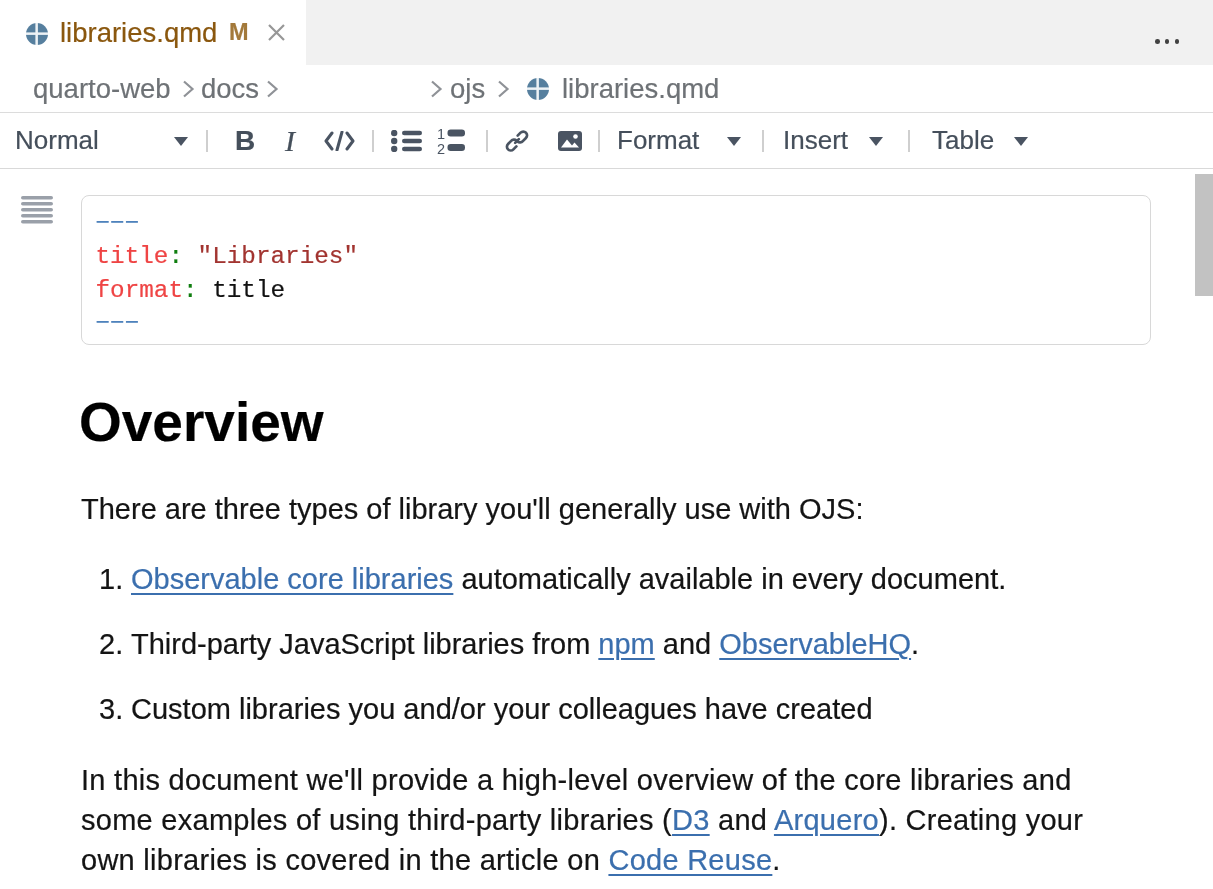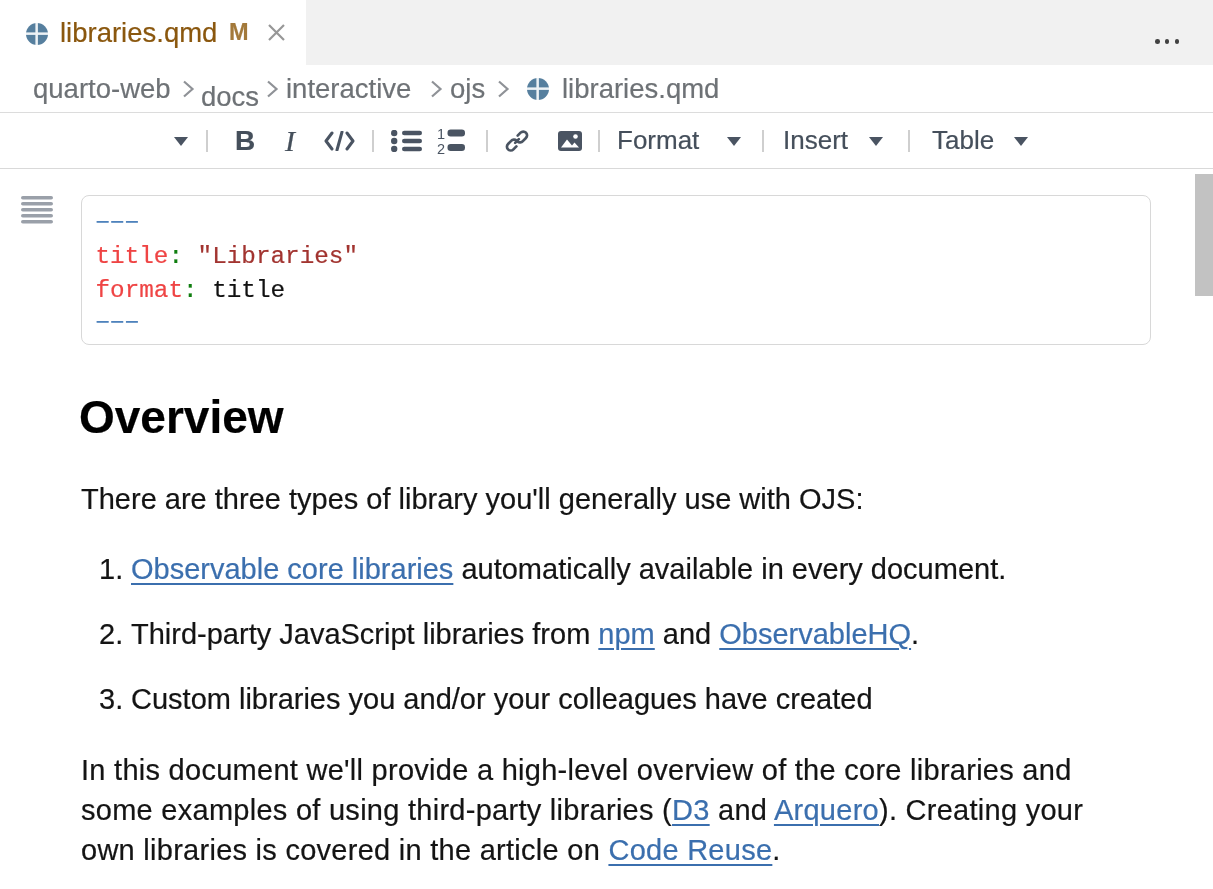--- a/index.html
+++ b/index.html
@@ -36,21 +36,21 @@
   .doc { position:absolute; left:81px; top:195px; width:1070px; }
   .codeblock { border:1px solid #d8d8d8; border-radius:8px; padding:11px 13px 3px 13.5px;
     font-family:"Liberation Mono", monospace; font-size:24.3px; line-height:33.4px;
     white-space:pre; }
   .c-dash { color:#4a7fba; }
   .c-key { color:#ef4444; }
   .c-col { color:#0e7d0e; }
   .c-str { color:#a23430; }
   .c-pln { color:#111; }
   .drag { position:absolute; left:-60px; top:1px; }
-  h1 { font-size:46px; font-weight:bold; color:#000; margin-top:45px; margin-left:-2px; }
+  h1 { font-size:55px; font-weight:bold; color:#000; margin-top:45px; margin-left:-2px; }
   .body-text { font-size:29px; color:#141414; line-height:40px; }
   p.p1 { margin-top:35px; }
   ol.lst { margin-top:30px; list-style:none; }
   ol.lst li { position:relative; padding-left:50px; margin-top:25px; }
   ol.lst li:first-child { margin-top:0; }
   ol.lst li .num { position:absolute; left:18px; }
   a { color:#3b6fae; text-decoration:underline; text-underline-offset:4px; text-decoration-thickness:2px; }
   p.p2 { margin-top:31px; letter-spacing:0.27px; }
   
   .thumb { position:absolute; left:1195px; top:174px; width:18px; height:122px; background:#c2c2c2; }
@@ -72,41 +72,41 @@
       </svg>
     </div>
     <div class="dots"><i></i><i></i><i></i></div>
   </div>
 
   <div class="crumbs">
     <span style="left:33px;">quarto-web</span>
     <svg class="chev" style="left:180px;" width="16" height="20" viewBox="0 0 16 20">
       <path d="M4 2.5 L12.5 10 L4 17.5" stroke="#8f9297" stroke-width="2.2" fill="none"></path>
     </svg>
-    <span style="left:201px;margin-top:8px;">docs</span>
+    <span style="left:201px;">docs</span>
     <svg class="chev" style="left:264px;" width="16" height="20" viewBox="0 0 16 20">
       <path d="M4 2.5 L12.5 10 L4 17.5" stroke="#8f9297" stroke-width="2.2" fill="none"></path>
     </svg>
-    <span style="left:286px;">interactive</span>
     <svg class="chev" style="left:428px;" width="16" height="20" viewBox="0 0 16 20">
       <path d="M4 2.5 L12.5 10 L4 17.5" stroke="#8f9297" stroke-width="2.2" fill="none"></path>
     </svg>
     <span style="left:450px;">ojs</span>
     <svg class="chev" style="left:495px;" width="16" height="20" viewBox="0 0 16 20">
       <path d="M4 2.5 L12.5 10 L4 17.5" stroke="#8f9297" stroke-width="2.2" fill="none"></path>
     </svg>
     <svg class="qi" style="left:527px;" width="22" height="22" viewBox="0 0 22 22">
       <circle cx="11" cy="11" r="11" fill="#567f9e"></circle>
       <rect x="9.4" y="0" width="2.5" height="22" fill="#edf2f5"></rect>
       <rect x="0" y="9.4" width="22" height="2.5" fill="#edf2f5"></rect>
     </svg>
     <span style="left:562px;">libraries.qmd</span>
   </div>
 
   <div class="toolbar">
+    <span class="t" style="left:15px;">Normal</span>
     <span class="caret" style="left:174px;"></span>
     <span class="tsep" style="left:206px;"></span>
     <span class="t" style="left:235px; font-weight:bold; font-size:28px;">B</span>
     <span class="t" style="left:285px; font-style:italic; font-family:'Liberation Serif',serif; font-size:30px;">I</span>
     <svg style="left:324px; top:18px;" width="31" height="20" viewBox="0 0 31 20">
       <path d="M8 2 L2 10 L8 18 M23 2 L29 10 L23 18" stroke="#4a5462" stroke-width="3" fill="none" stroke-linecap="round" stroke-linejoin="round"></path>
       <path d="M18 1 L13 19" stroke="#4a5462" stroke-width="3" stroke-linecap="round"></path>
     </svg>
     <span class="tsep" style="left:372px;"></span>
     <svg style="left:391px; top:17px;" width="31" height="22" viewBox="0 0 31 22">

